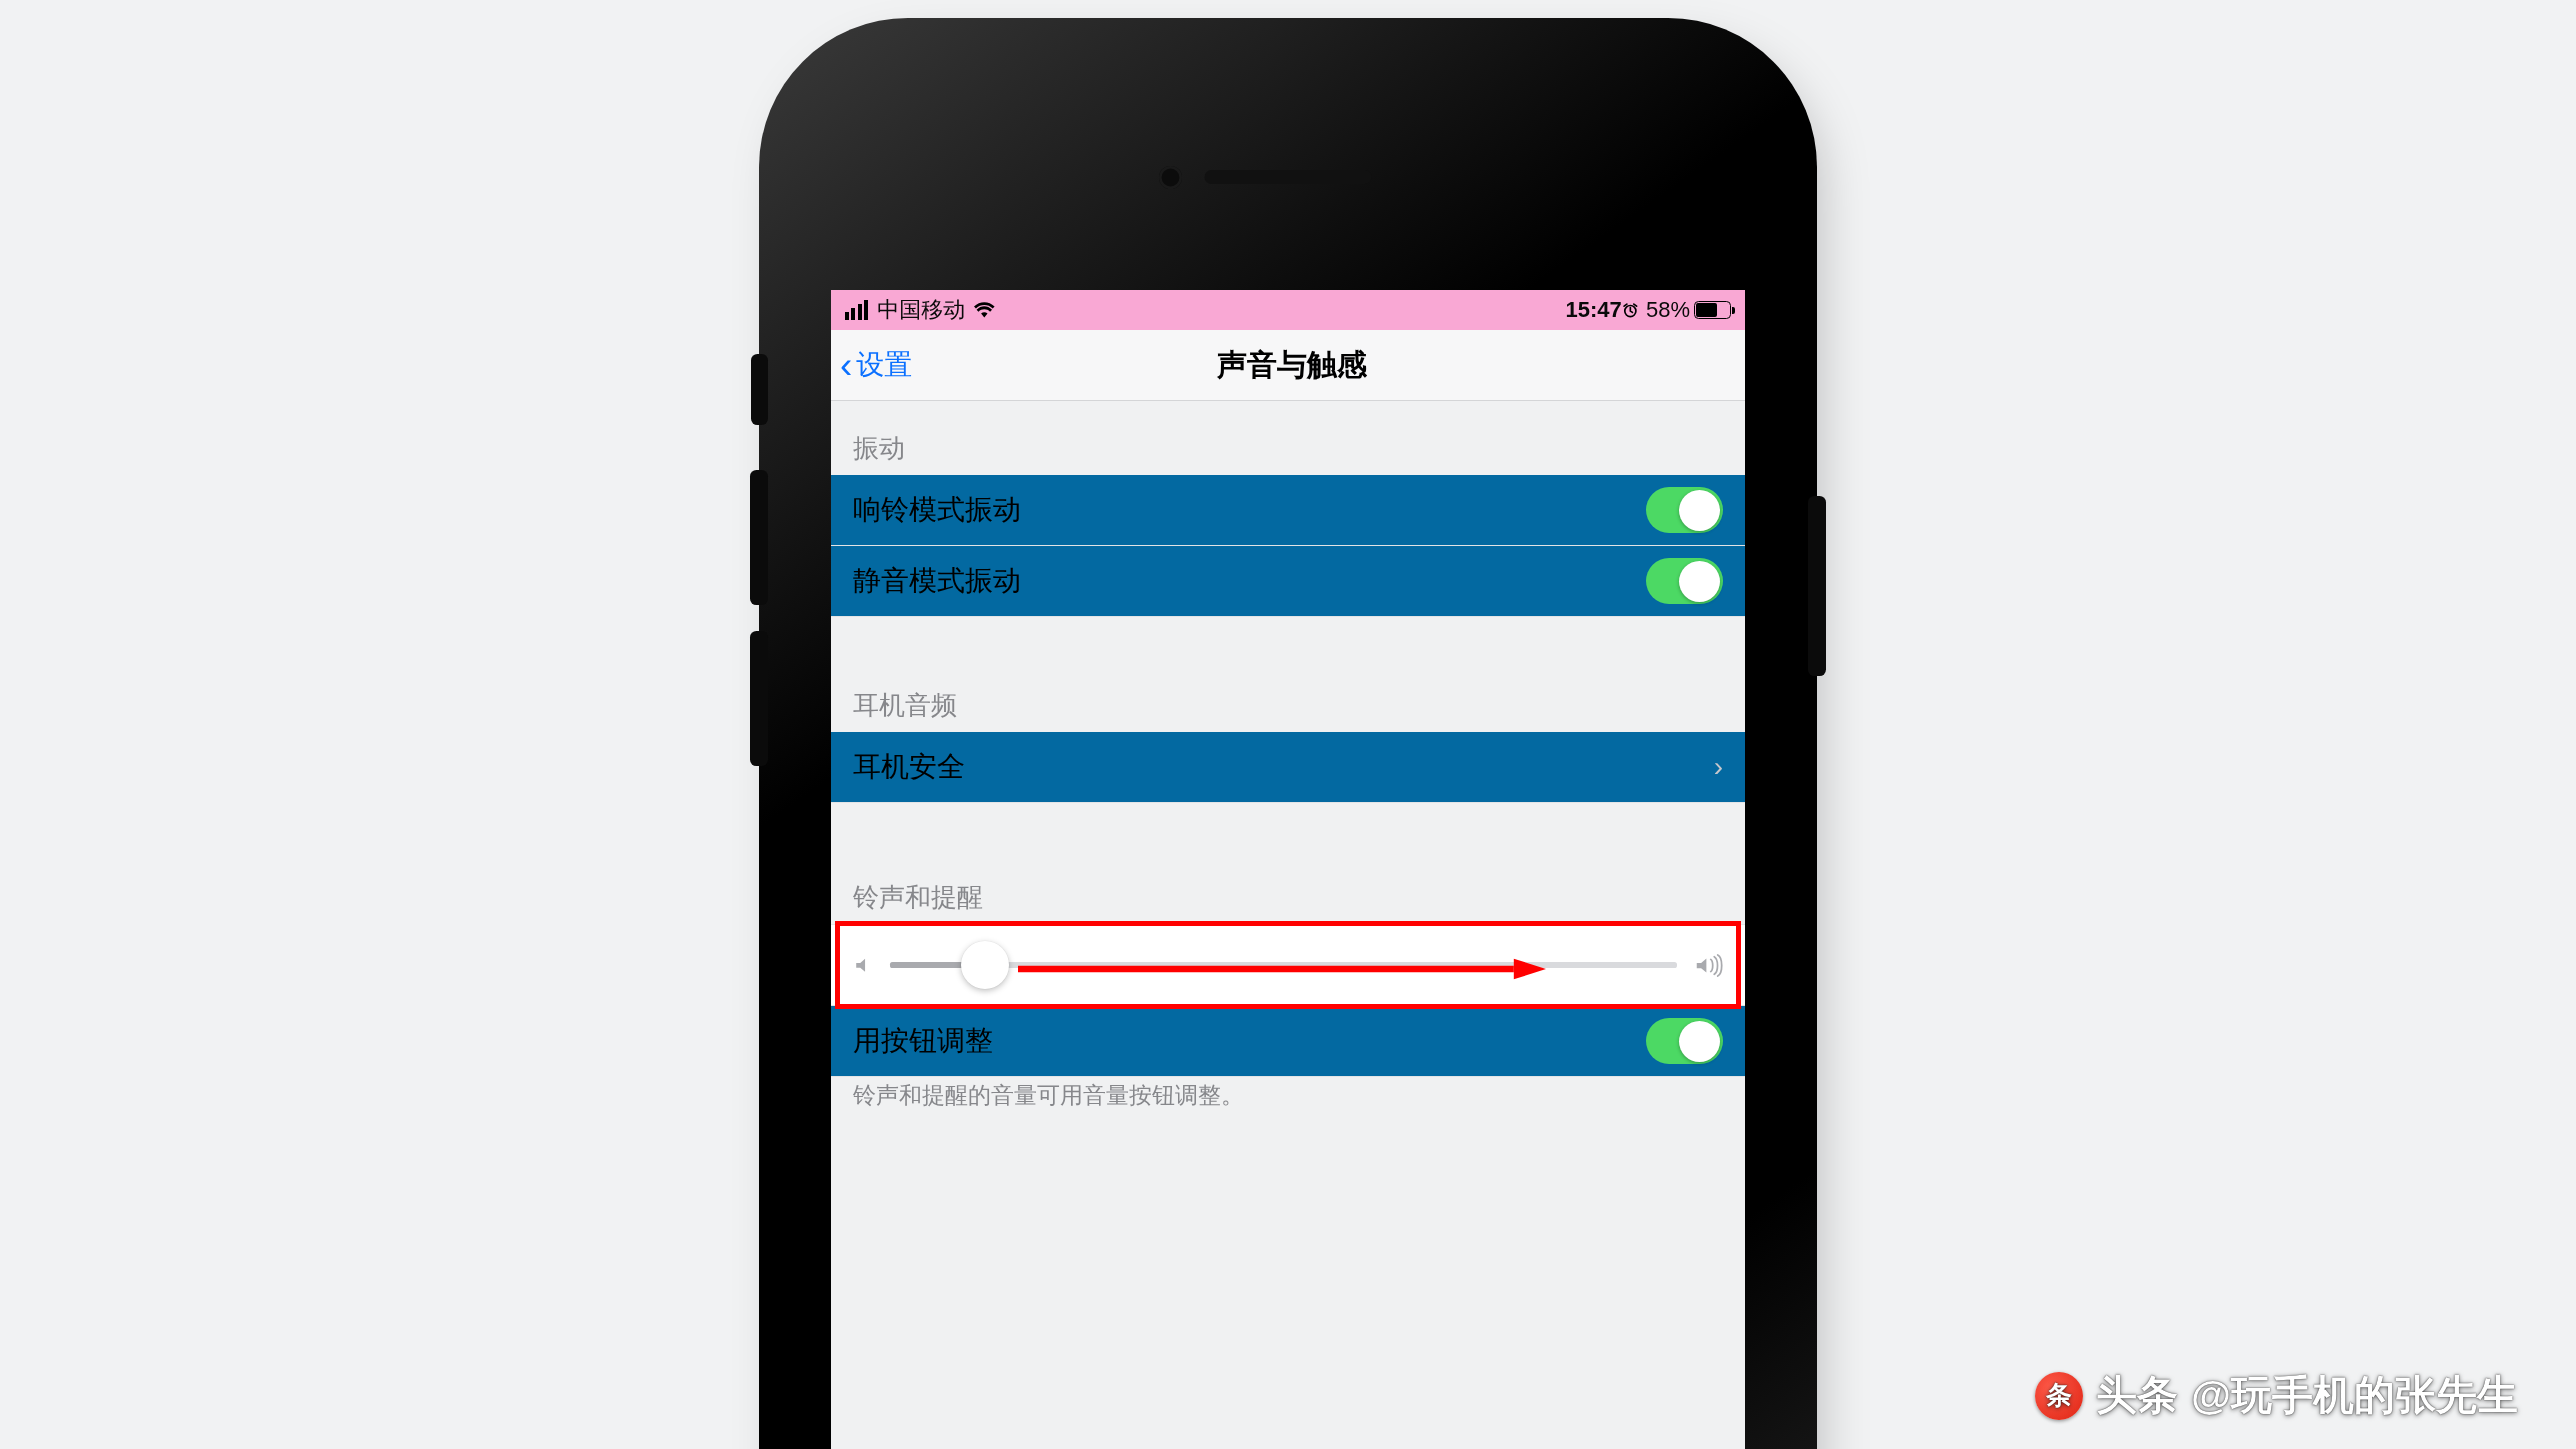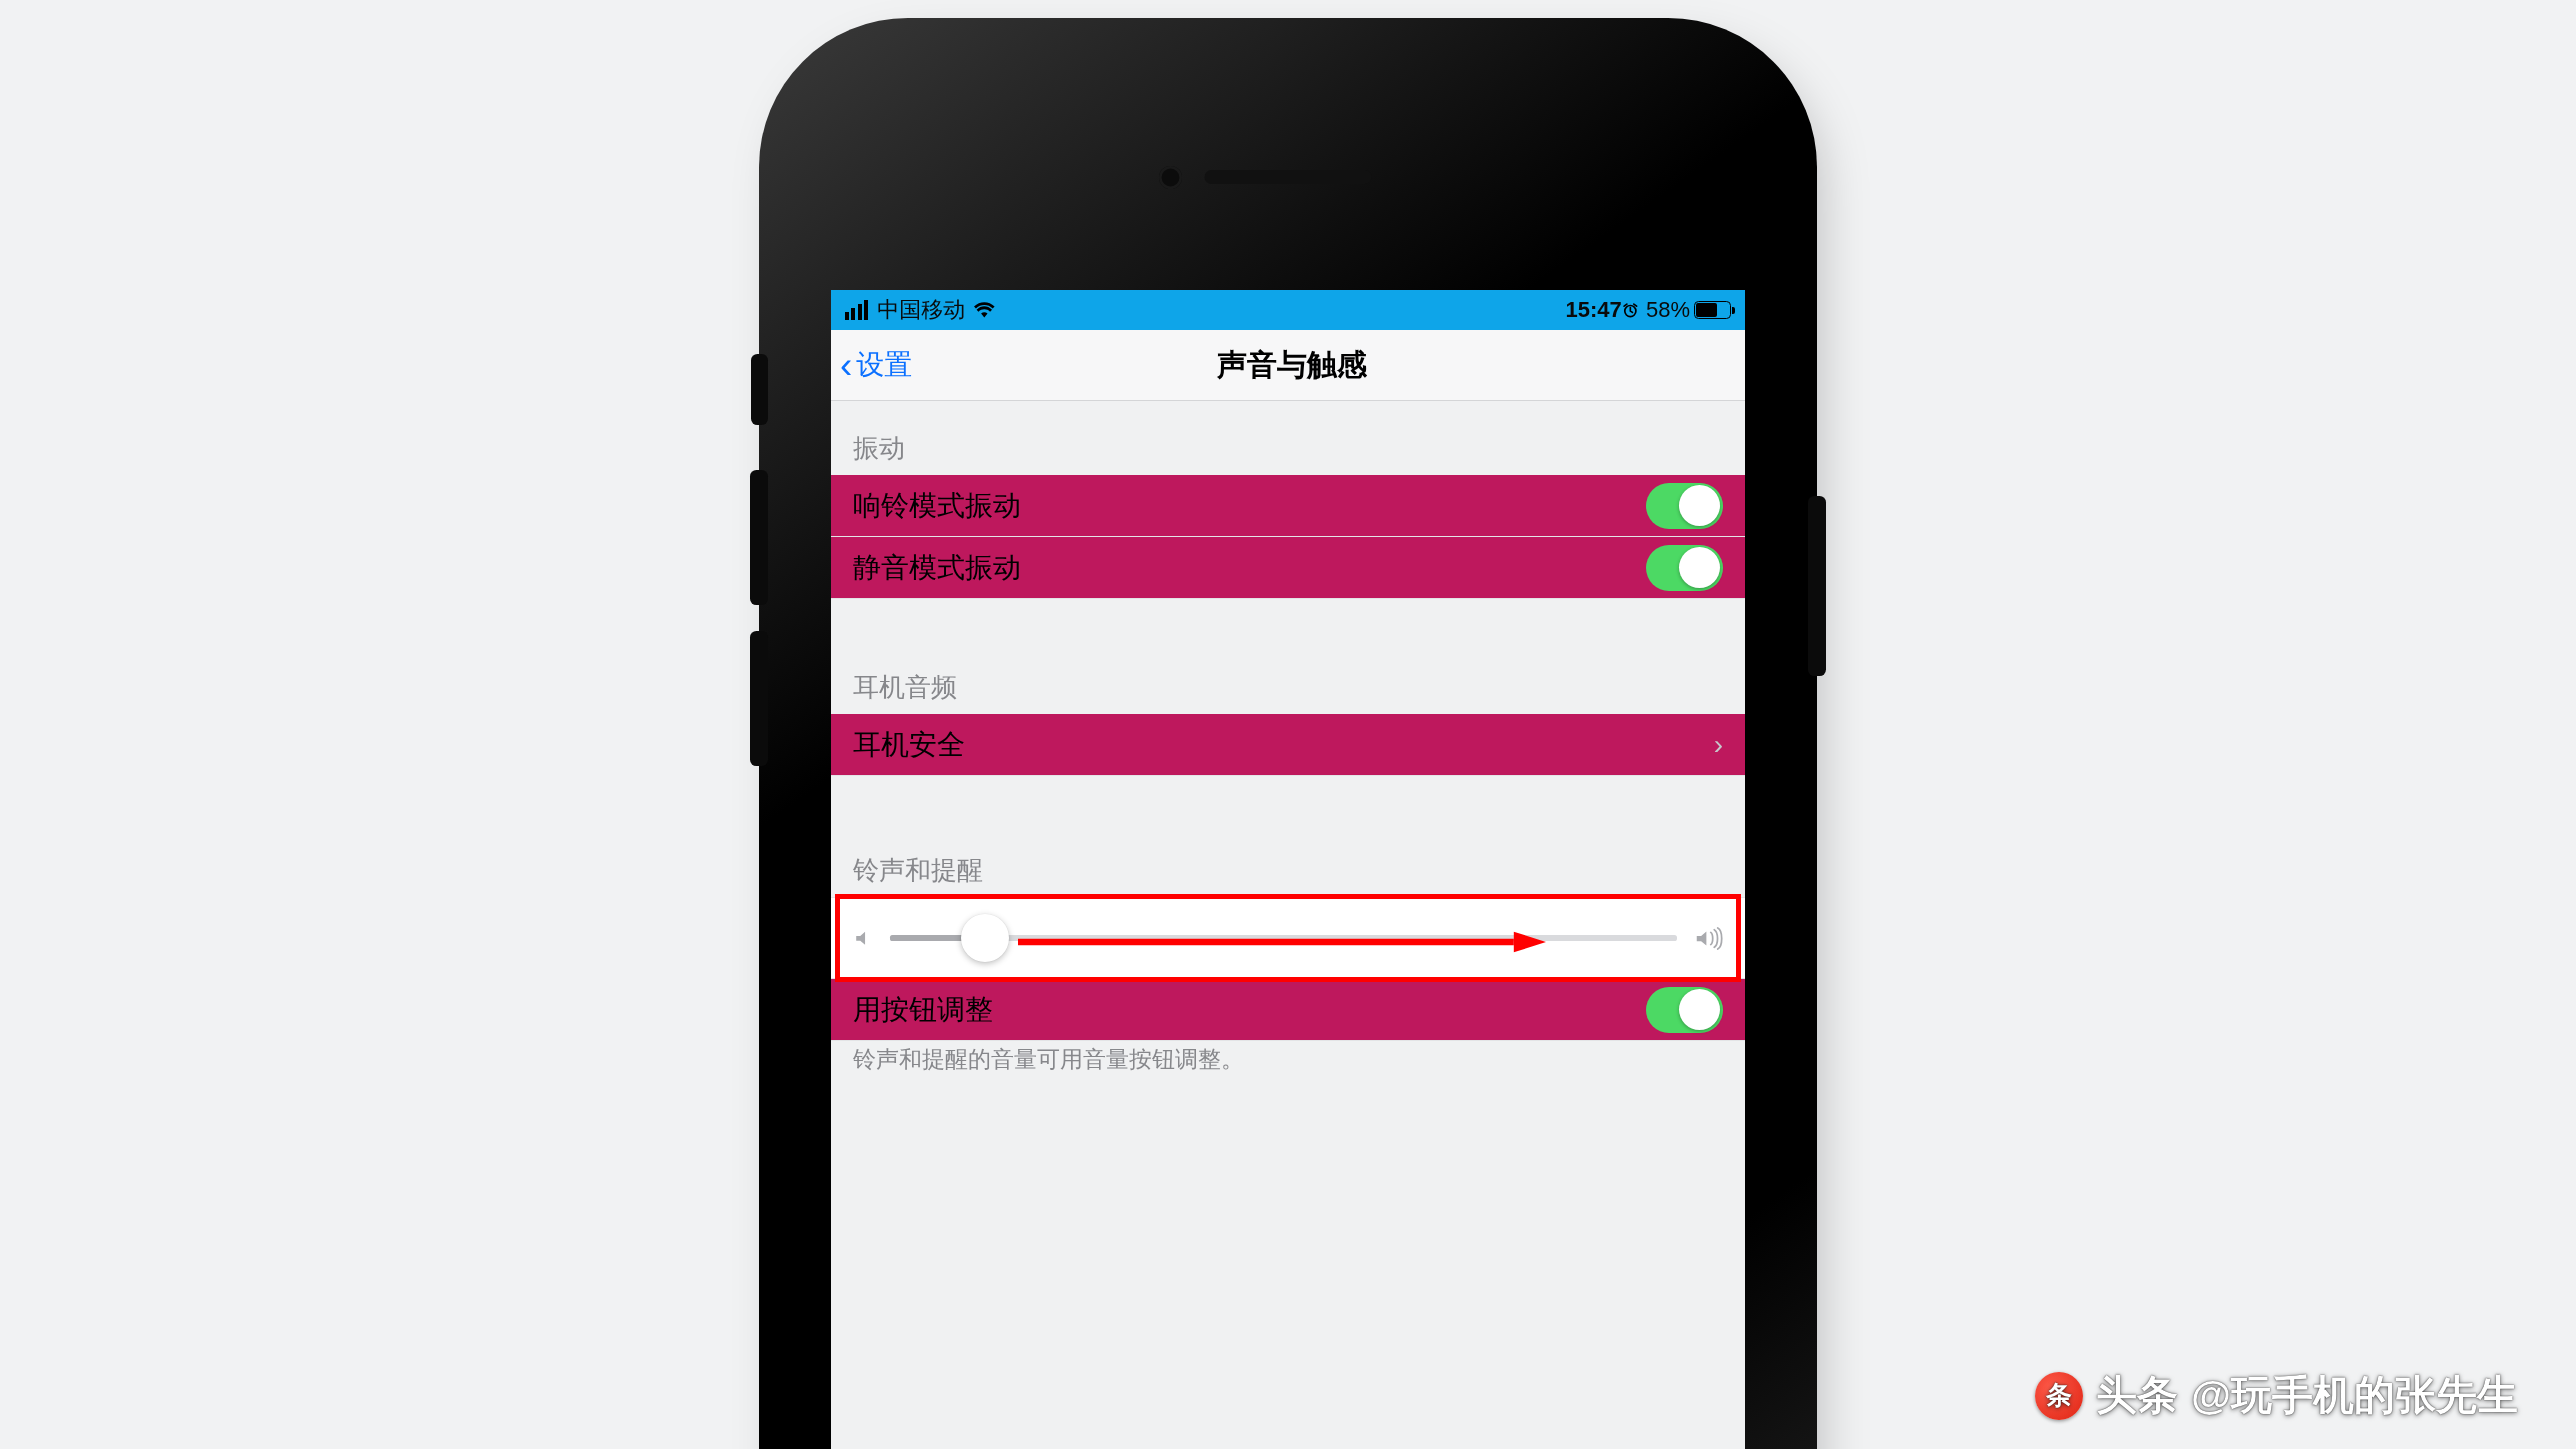--- a/index.html
+++ b/index.html
@@ -31,21 +31,21 @@
     width:23px; height:23px; background:#0c0c0c; border-radius:50%;
     box-shadow:inset 0 0 0 2.6px #1a1a1a;}
 
   
   .screen{
     position:absolute; top:258px; left:58px; right:58px; bottom:258px;
     background:#f0f1f2; overflow:hidden;
   }
 
   
-  .statusbar{height:40px; background:#0ea5e9; display:flex; align-items:center;
+  .statusbar{height:40px; background:#f9a8d4; display:flex; align-items:center;
     padding:0 14px; font-size:22px; font-weight:500; color:#0a0a0a;}
   .sb-left{display:flex; align-items:center; gap:9px;}
   .sb-center{flex:1; text-align:right; font-weight:600;}
   .sb-right{display:flex; align-items:center; gap:7.7px;}
   .bars{display:inline-flex; gap:2.6px; align-items:flex-end;}
   .bars i{width:3.9px; background:#000; display:block;}
   .bars i:nth-child(1){height:7.7px}.bars i:nth-child(2){height:11.6px}
   .bars i:nth-child(3){height:15.5px}.bars i:nth-child(4){height:19.3px}
   .battery{display:inline-flex; align-items:center;}
   .battery .shell{width:37px; height:18px; border:1.9px solid #000; border-radius:4.5px;
@@ -59,22 +59,22 @@
   .navbar{height:71px; background:#f7f7f8; border-bottom:0.6px solid #d4d5d7;
     display:flex; align-items:center; position:relative;}
   .back{display:flex; align-items:center; gap:3.9px; color:#0b70ff;
     font-size:28px; padding-left:9px;}
   .back .chev{font-size:37px; line-height:1; font-weight:300;}
   .navtitle{position:absolute; left:8px; right:0; text-align:center;
     font-size:30px; font-weight:600; color:#000;}
 
   
   .section-h{padding:30px 22px 9px; color:#86878b; font-size:26px;}
-  .cell{background:#be185d; padding:0 22px; display:flex; align-items:center;
-    height:62px; font-size:28px; color:#000; border-bottom:0.6px solid #e3e4e6;}
+  .cell{background:#0369a1; padding:0 22px; display:flex; align-items:center;
+    height:71px; font-size:28px; color:#000; border-bottom:0.6px solid #e3e4e6;}
   .cell:first-of-type{border-top:0.6px solid #e3e4e6;}
   .cell .label{flex:1;}
   .chevron{color:#c6c7cb; font-size:28px;}
   .toggle{width:77px; height:46px; background:#4cd964; border-radius:26px;
     position:relative;}
   .toggle::after{content:""; position:absolute; right:2.6px; top:2.6px;
     width:41px; height:41px; background:#fff; border-radius:50%;
     box-shadow:0 1.3px 3.9px rgba(0,0,0,.3);}
   .footer-txt{padding:3px 22px 26px; color:#86878b; font-size:23px;}
 

